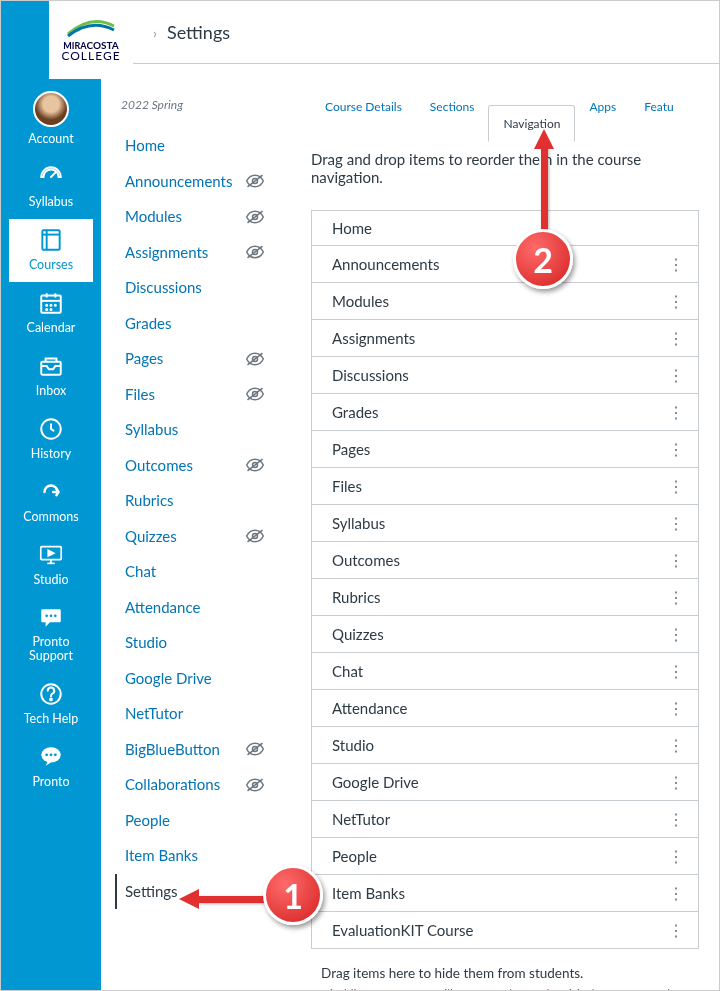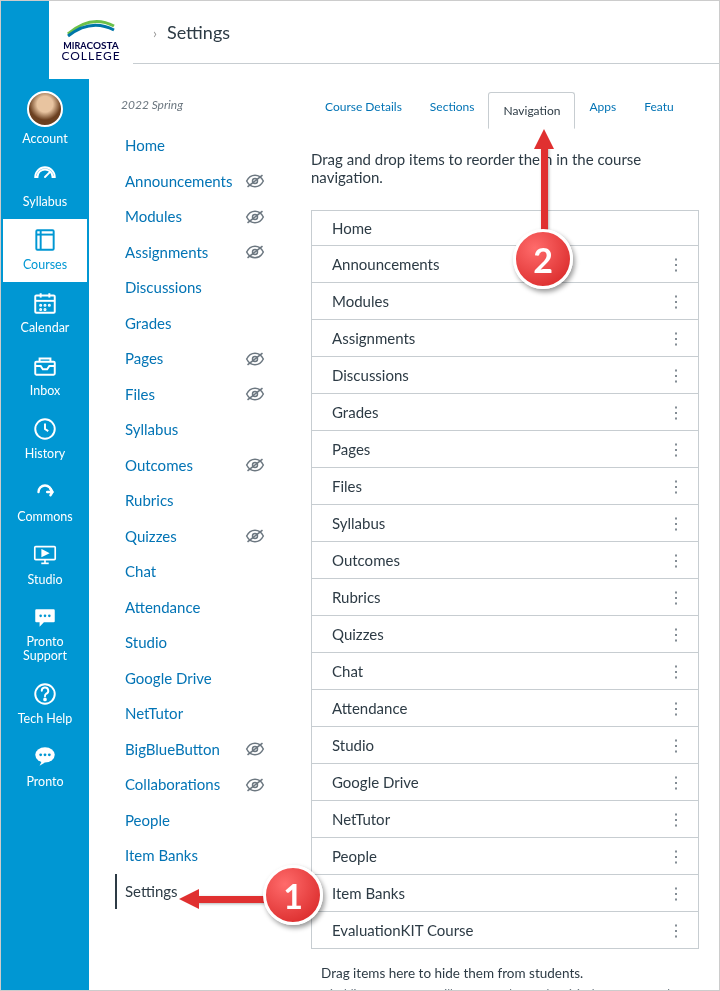--- a/index.html
+++ b/index.html
@@ -1,19 +1,19 @@
 <!DOCTYPE html>
 <html><head>
 <meta charset="utf-8">
 <style>
   * { box-sizing: border-box; margin: 0; padding: 0; }
   body { font-family: "Lato", "Helvetica Neue", Arial, sans-serif; font-size: 14px; color: #2d3b45; background: #fff; width: 720px; height: 991px; overflow: hidden; border: 1px solid #ccc; position: relative; }
 
   
-  .global-nav { position: absolute; left: 0; top: 0; bottom: 0; width: 88px; background: #0097d3; color: #fff; display: flex; flex-direction: column; align-items: center; padding-top: 0; z-index: 10; }
+  .global-nav { position: absolute; left: 0; top: 0; bottom: 0; width: 100px; background: #0097d3; color: #fff; display: flex; flex-direction: column; align-items: center; padding-top: 0; z-index: 10; }
   .logo-box { width: 84px; height: 78px; background: #fff; display: flex; align-items: center; justify-content: center; margin-left: 48px; }
   .logo-text { font-size: 10px; font-weight: bold; color: #004; text-align:center; line-height:1; }
   .logo-swoosh { width: 50px; height: 20px; margin-bottom:2px; }
   .gnav-item { width: 84px; padding: 8px 2px 10px; text-align: center; font-size: 12.5px; color: #fff; cursor: pointer; display:flex; flex-direction:column; align-items:center; gap:4px; }
   .gnav-item.active { background: #fff; color: #0097d3; }
   .gnav-icon { width: 26px; height: 26px; display:flex; align-items:center; justify-content:center; }
   .avatar-circle { width: 36px; height: 36px; border-radius: 50%; background: radial-gradient(circle at 50% 35%, #e8c4a0 30%, #6b4020 60%); border:2px solid #fff; margin-top:4px; }
 
   
   .header { position: absolute; left: 108px; right: 0; top: 0; height: 62px; display: flex; align-items: center; padding-left: 0; }
@@ -28,21 +28,21 @@
   .course-nav { position: absolute; left: 108px; top: 78px; width: 160px; padding: 12px 0 0 6px; }
   .term-label { font-size: 12px; color: #6c7780; font-style: italic; margin: 6px 0 16px 6px; }
   .cnav-item { display:flex; align-items:center; padding: 8px 4px 8px 8px; font-size: 15px; color: #0374b5; cursor: pointer; border-left: 2px solid transparent; line-height:1.3; justify-content:space-between; }
   .cnav-item.active { color: #2d3b45; font-weight: 400; border-left: 2px solid #2d3b45; }
   .hidden-icon { color:#6c7780; width:20px; height:16px; flex-shrink:0; }
 
   
   .main { position:absolute; left: 300px; right: 0; top: 78px; padding: 10px 0 0 10px; }
   .tabs { display:flex; border-bottom: none; font-size:12px; margin-bottom: 24px; }
   .tab { padding: 10px 14px; color:#0374b5; cursor:pointer; white-space:nowrap; }
-  .tab.active { color:#2d3b45; border:1px solid #c7cdd1; border-bottom-color:#fff; border-radius:3px 3px 0 0; position:relative; top:3px; background:#fff; }
+  .tab.active { color:#2d3b45; border:1px solid #c7cdd1; border-bottom-color:#fff; border-radius:3px 3px 0 0; position:relative; top:16px; background:#fff; }
   .instr { font-size:15px; color:#2d3b45; margin-bottom: 24px; padding-right:20px; }
 
   .nav-list { border:1px solid #c7cdd1; border-bottom:none; margin-right:20px; }
   .nav-row { display:flex; align-items:center; justify-content:space-between; padding: 8px 12px 8px 20px; border-bottom:1px solid #c7cdd1; font-size:15px; color:#2d3b45; cursor:grab; background:#fff; min-height:33px; }
   .kebab { width:20px; height:20px; display:flex; align-items:center; justify-content:center; color:#6c7780; cursor:pointer; font-size:16px; }
 
   .hide-instr { font-size:13.5px; color:#2d3b45; margin:14px 20px 2px 0; line-height:1.5; padding-left:10px; }
   .hide-note { font-size:12px; color:#6c7780; margin:0 20px 12px 0; line-height:1.5; padding-left:10px; }
 
   

